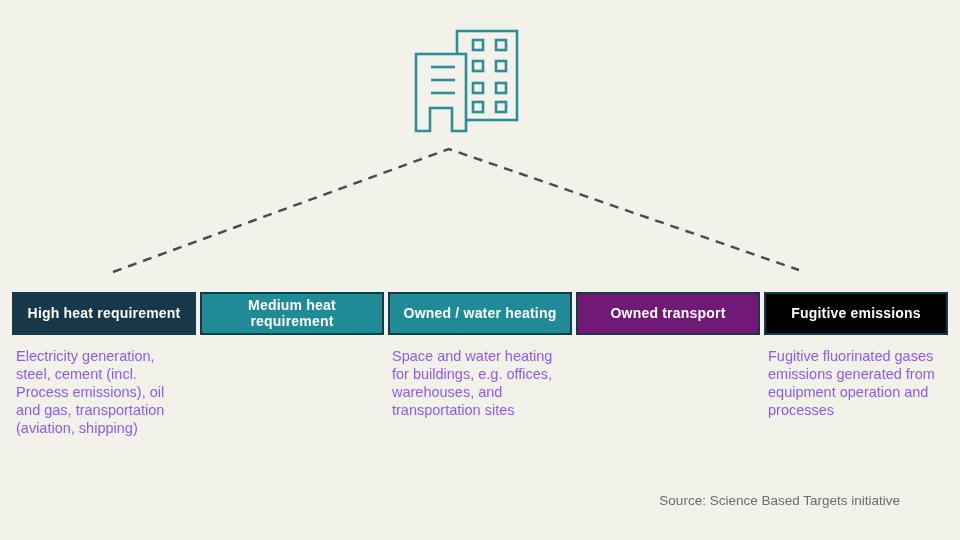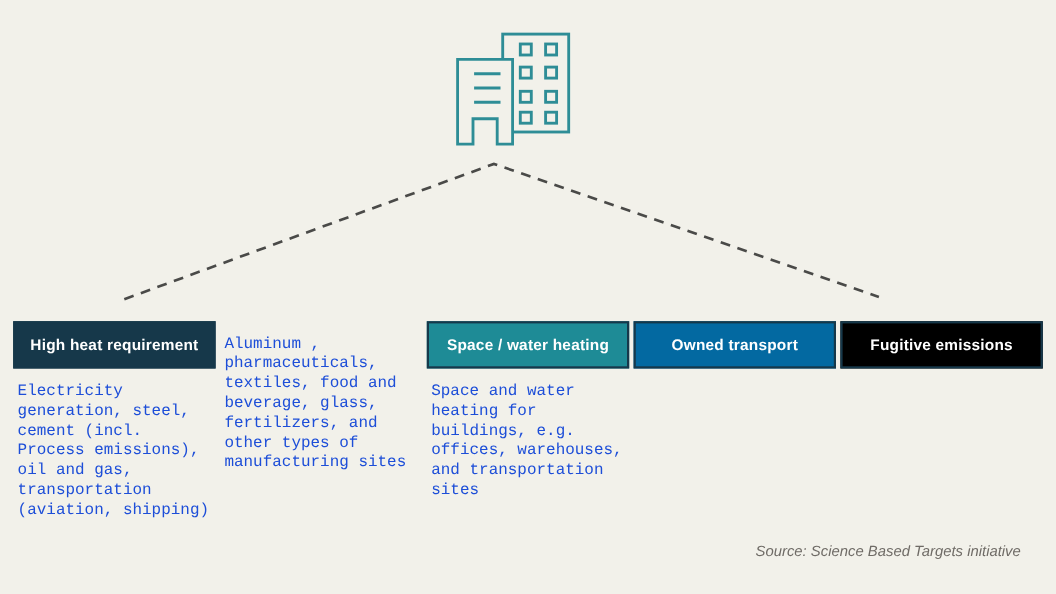--- a/index.html
+++ b/index.html
@@ -46,28 +46,26 @@
     font-weight:700;
     line-height:1.12;
     letter-spacing:.2px;
     padding:0 4px;
   }
   .body-text{
     margin:13px 0 0 4px;
     padding-right:4px;
     font-size:14.5px;
     line-height:1.24;
-    color:#1d4ed8;
-    font-family:Liberation Mono, monospace;
+    color:#8b5cf6;
   }
   .source-note{
     position:absolute;
-    right:32px;top:493px;
+    right:60px;top:493px;
     font-size:13.5px;
-    font-style:italic;
     color:#6f6b66;
   }
 </style>
 </head>
 <body>
 
 <div class="stage">
 
   <svg class="building-icon" viewBox="0 0 105 107">
     <g fill="none" stroke="#2e8d96" stroke-width="2.6">
@@ -96,33 +94,34 @@
   </svg>
 
   <div class="columns">
 
     <div class="col">
       <div class="hdr" style="background: rgb(22, 56, 74);">High heat requirement</div>
       <p class="body-text">Electricity generation, steel, cement (incl. Process emissions), oil and gas, transportation (aviation, shipping)</p>
     </div>
 
     <div class="col">
-      <p class="body-text">Aluminum , pharmaceuticals, textiles, food and beverage, glass, fertilizers, and other types of manufacturing sites</p>
+      <div class="hdr" style="background: rgb(30, 139, 150);">Medium heat requirement</div>
     </div>
 
     <div class="col">
-      <div class="hdr" style="background: rgb(30, 139, 150);">Space / water heating</div>
+      <div class="hdr" style="background: rgb(30, 139, 150);">Owned / water heating</div>
       <p class="body-text">Space and water heating for buildings, e.g. offices, warehouses, and transportation sites</p>
     </div>
 
     <div class="col">
-      <div class="hdr" style="background: #0369a1;">Owned transport</div>
+      <div class="hdr" style="background: #701a75;">Owned transport</div>
     </div>
 
     <div class="col">
       <div class="hdr" style="background: #000000;">Fugitive emissions</div>
+      <p class="body-text">Fugitive fluorinated gases emissions generated from equipment operation and processes</p>
     </div>
 
   </div>
 
   <div class="source-note">Source: Science Based Targets initiative</div>
 
 </div>
 
 </body></html>

